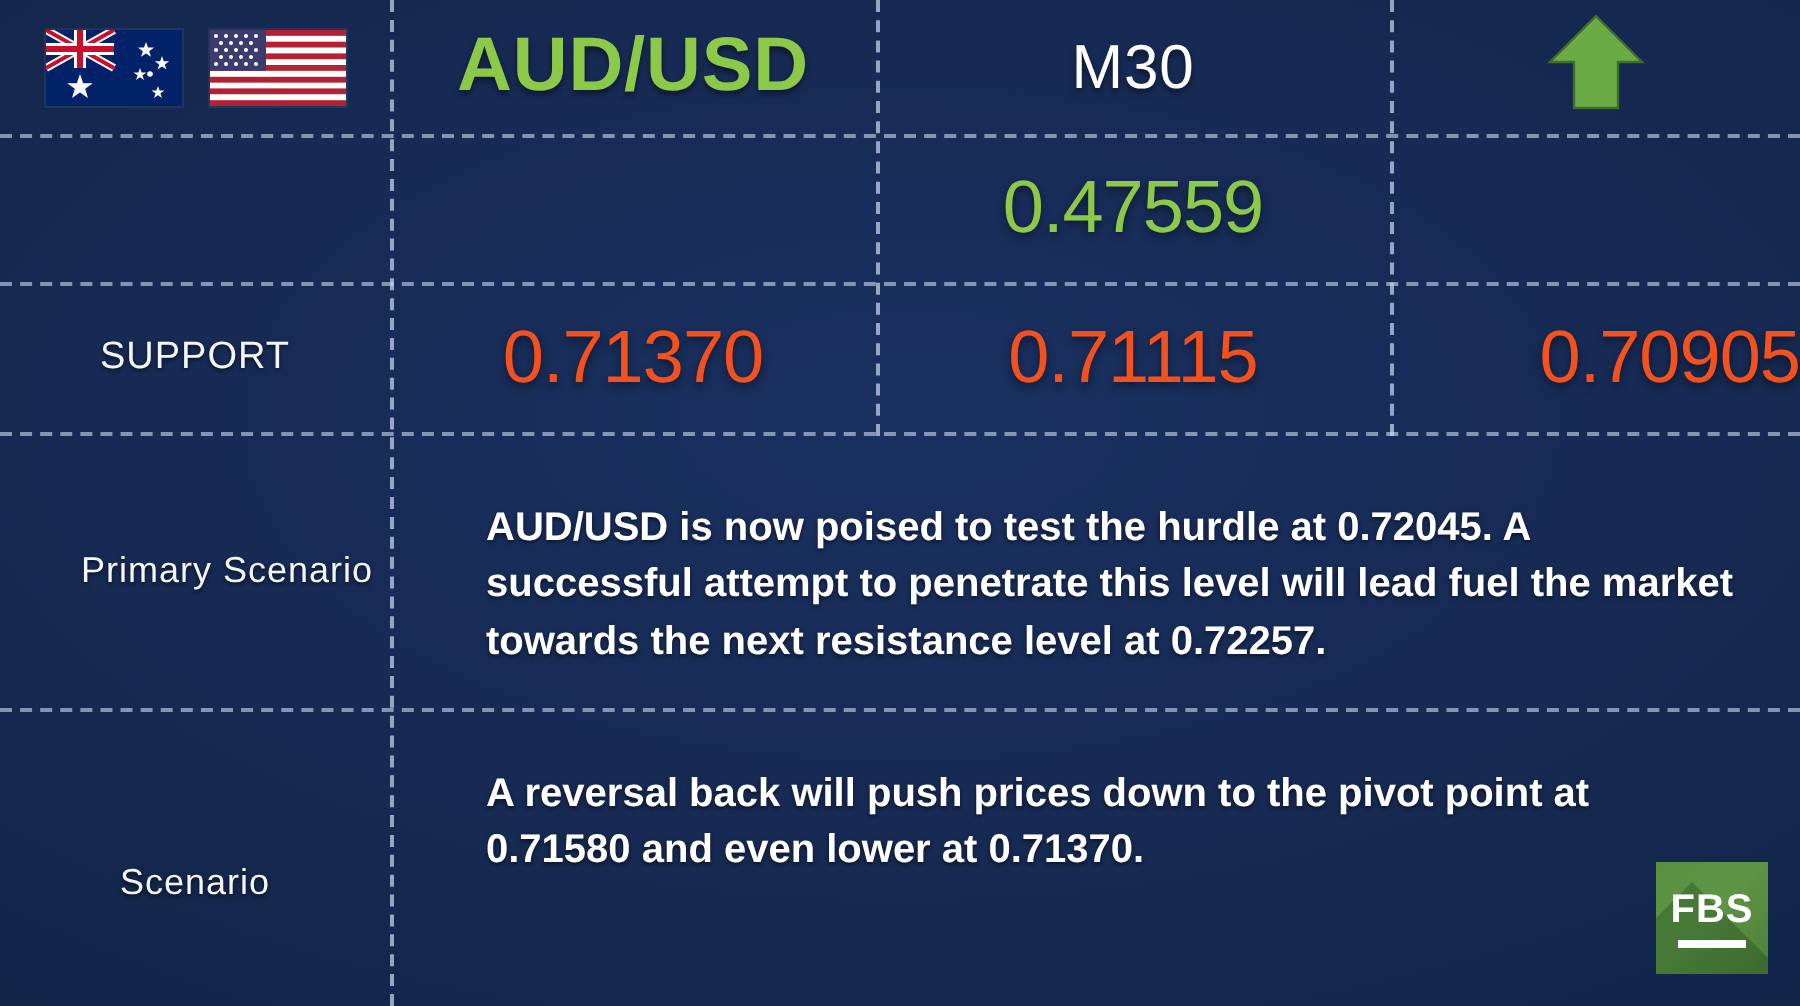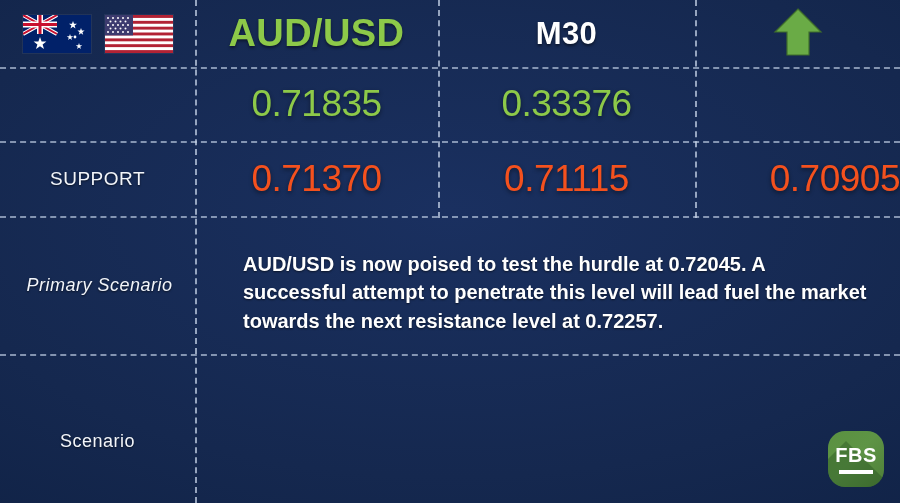--- a/index.html
+++ b/index.html
@@ -35,21 +35,21 @@
   .flags{gap:14px;}
   .flag{
     width:68px;height:38px;position:relative;display:block;
     box-shadow:0 0 0 1px rgba(255,255,255,.06);
   }
   .pair-title{
     color:#8dc949;font-size:38px;font-weight:bold;letter-spacing:.4px;
     text-shadow:0 2px 3px rgba(0,0,0,.45);
   }
   .tf-title{
-    color:#ffffff;font-size:31px;font-weight:bold;letter-spacing:.4px;
+    color:#ffffff;font-size:31px;font-weight:normal;letter-spacing:.4px;
     text-shadow:0 2px 3px rgba(0,0,0,.5);
   }
 
   
   .rowlabel{
     color:#f2f5fa;font-size:19px;letter-spacing:.5px;text-align:center;
     text-shadow:0 1px 2px rgba(0,0,0,.6);line-height:1.35;
   }
   .rowlabel.small{font-size:18px;}
 
@@ -170,51 +170,49 @@
   </div>
 
   <div class="cell arrow-wrap" style="left:695px;top:0;width:205px;height:67px;">
     <span>
       <svg width="52" height="52" viewBox="0 0 52 52" xmlns="http://www.w3.org/2000/svg">
         <polygon points="26,3 49,26 37,26 37,49 15,49 15,26 3,26" fill="#6aab46" stroke="#3f6e2b" stroke-width="1.2"></polygon>
       </svg>
     </span>
   </div>
 
-  <div class="cell" style="left:195px;top:67px;width:243px;height:74px;">
-    <span class="val res">0.71835</span>
-  </div>
   <div class="cell" style="left:438px;top:67px;width:257px;height:74px;">
-    <span class="val res">0.33376</span>
+    <span class="val res">0.47559</span>
   </div>
 
   <div class="cell" style="left:0;top:141px;width:195px;height:75px;">
     <span class="rowlabel">SUPPORT</span>
   </div>
   <div class="cell" style="left:195px;top:141px;width:243px;height:75px;">
     <span class="val sup">0.71370</span>
   </div>
   <div class="cell" style="left:438px;top:141px;width:257px;height:75px;">
     <span class="val sup">0.71115</span>
   </div>
   <div class="cell" style="left:695px;top:141px;width:205px;height:75px;justify-content:flex-end;">
     <span class="val sup">0.70905</span>
   </div>
 
-  <div class="cell" style="left:2px;top:216px;width:195px;height:138px;font-style:italic;">
+  <div class="cell" style="left:16px;top:216px;width:195px;height:138px;">
     <span class="rowlabel small">Primary Scenario</span>
   </div>
   <div class="scen" style="left:243px;top:250px;width:630px;">AUD/USD is now poised to test the hurdle at 0.72045. A successful attempt to penetrate this level will lead fuel the market towards the next resistance level at 0.72257.</div>
 
   <div class="cell" style="left:0;top:354px;width:195px;height:149px;">
     <span class="rowlabel small">
       <br>
       <span>Scenario</span>
     </span>
   </div>
-
-  <div class="logo" style="left:828px;top:431px;border-radius:17px;">
+  <div class="scen" style="left:243px;top:383px;width:590px;">A reversal back will push prices down to the pivot point at 0.71580 and even lower at 0.71370.</div>
+
+  <div class="logo" style="left:828px;top:431px;">
     <div class="shade"></div>
     <div class="txt">FBS</div>
     <div class="bar"></div>
   </div>
 
 </div>
 
 </body></html>

